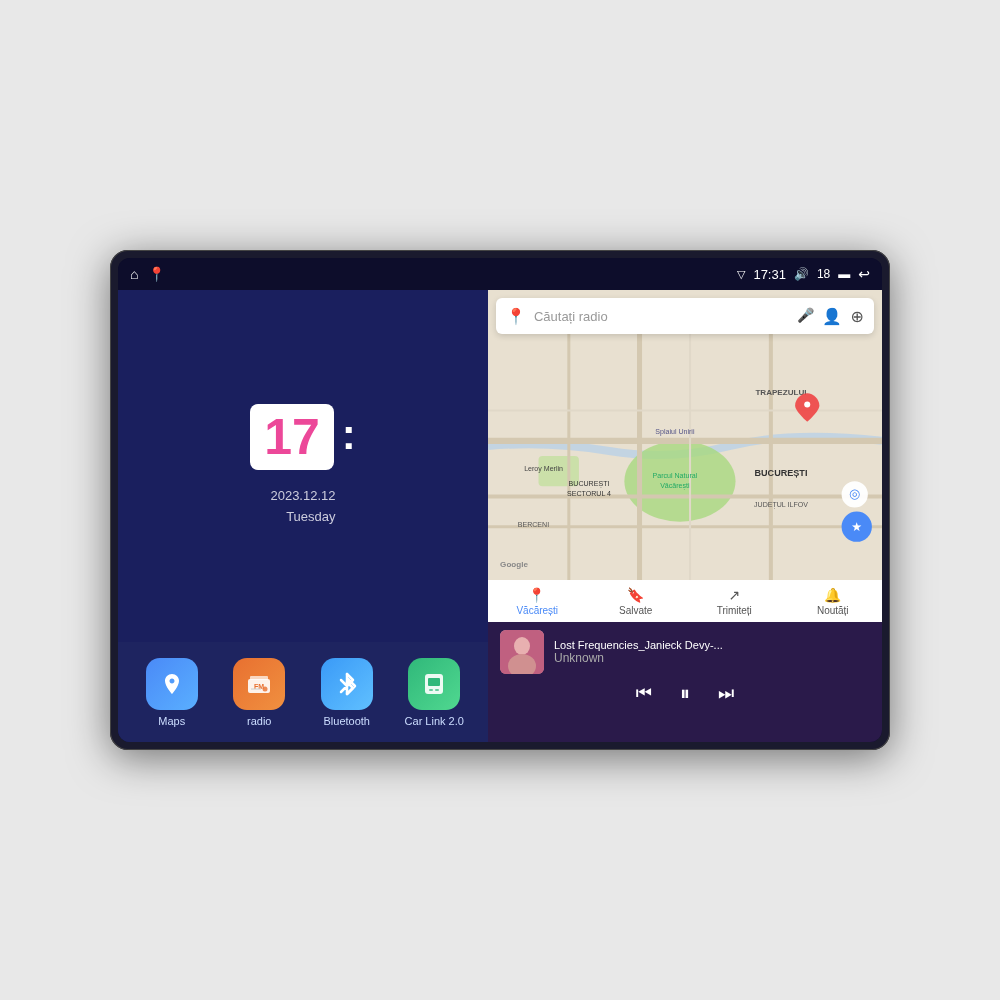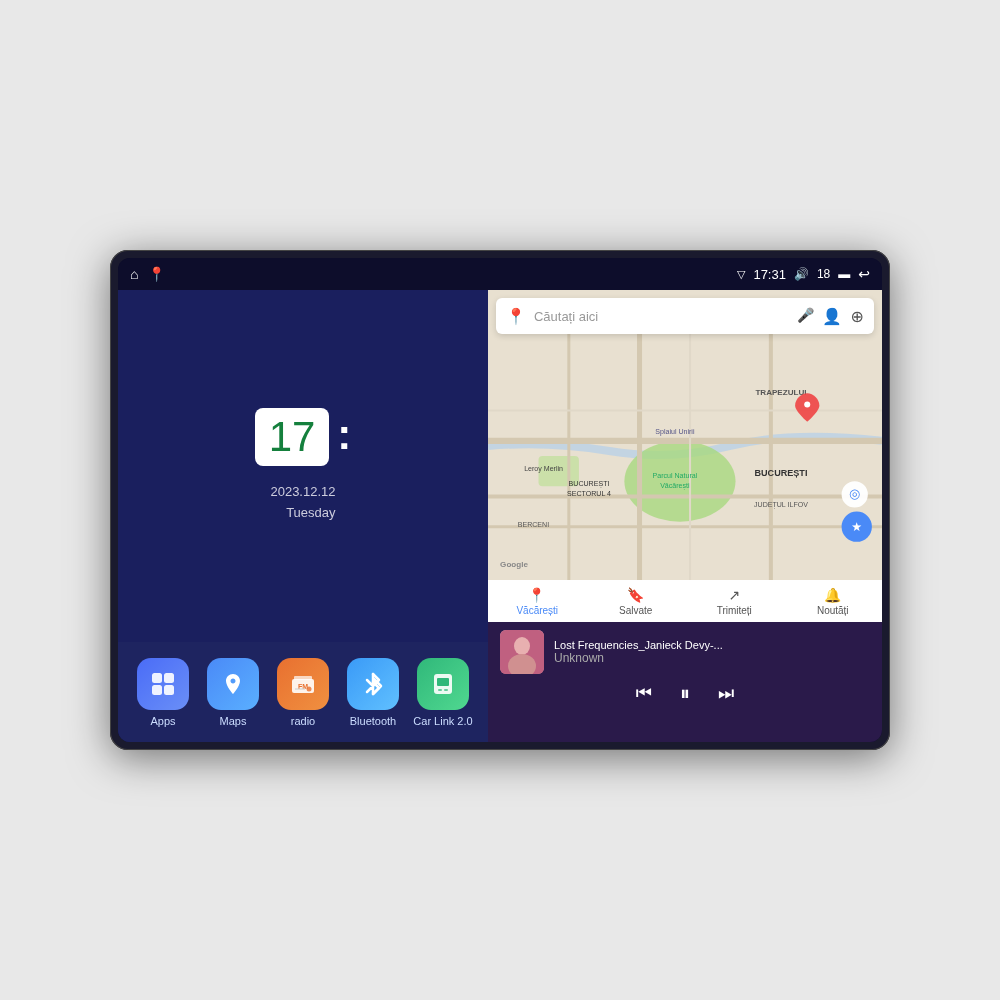--- a/index.html
+++ b/index.html
@@ -102,23 +102,23 @@
 
     .clock-block {
       background: white;
       border-radius: 8px;
       padding: 8px 14px;
       min-width: 72px;
       text-align: center;
     }
 
     .clock-num {
-      font-size: 42px;
-      font-weight: 400;
-      color: #15803d;
+      font-size: 50px;
+      font-weight: 700;
+      color: #ec4899;
       line-height: 1;
     }
 
     .clock-colon {
       color: white;
       font-size: 42px;
       font-weight: 700;
       line-height: 1;
       margin-bottom: 4px;
     }
@@ -346,31 +346,20 @@
             <span class="clock-colon">:</span>
           </div>
           <div class="clock-date">
             <div>2023.12.12</div>
             <div>Tuesday</div>
           </div>
         </div>
 
         <div class="app-bar">
 
-          <div class="app-item">
-            <div class="app-icon-wrap app-icon-apps">
-              <svg width="26" height="26" viewBox="0 0 26 26" fill="none">
-                <rect x="2" y="2" width="10" height="10" rx="2.5" fill="white" opacity="0.9"></rect>
-                <rect x="14" y="2" width="10" height="10" rx="2.5" fill="white" opacity="0.9"></rect>
-                <rect x="2" y="14" width="10" height="10" rx="2.5" fill="white" opacity="0.9"></rect>
-                <rect x="14" y="14" width="10" height="10" rx="2.5" fill="white" opacity="0.9"></rect>
-              </svg>
-            </div>
-            <span class="app-label">Apps</span>
-          </div>
 
           <div class="app-item">
             <div class="app-icon-wrap app-icon-maps">
               <svg width="26" height="26" viewBox="0 0 26 26" fill="none">
                 <path d="M13 3C9.13 3 6 6.13 6 10c0 5.25 7 13 7 13s7-7.75 7-13c0-3.87-3.13-7-7-7zm0 9.5c-1.38 0-2.5-1.12-2.5-2.5S11.62 7.5 13 7.5s2.5 1.12 2.5 2.5-1.12 2.5-2.5 2.5z" fill="white"></path>
               </svg>
             </div>
             <span class="app-label">Maps</span>
           </div>
 
@@ -454,21 +443,21 @@
             <text x="363" y="172" font-size="13" text-anchor="middle" fill="#4a8af7">◎</text>
 
             <rect x="350" y="185" width="30" height="30" rx="15" fill="#4a8af7"></rect>
             <text x="365" y="204" font-size="12" text-anchor="middle" fill="white">★</text>
 
             <text x="12" y="240" font-size="8" fill="#888" font-weight="bold">Google</text>
           </svg>
 
           <div class="map-search-bar">
             <span style="font-size:16px; color:#4a8af7;">📍</span>
-            <span class="map-search-text">Căutați aici</span>
+            <span class="map-search-text">Căutați radio</span>
             <div class="map-search-icons">
               <span>🎤</span>
               <span style="font-size:16px;">👤</span>
               <span style="font-size:16px;">⊕</span>
             </div>
           </div>
 
           <div class="map-nav-bar">
             <div class="map-nav-item active">
               <span class="map-nav-icon">📍</span>

